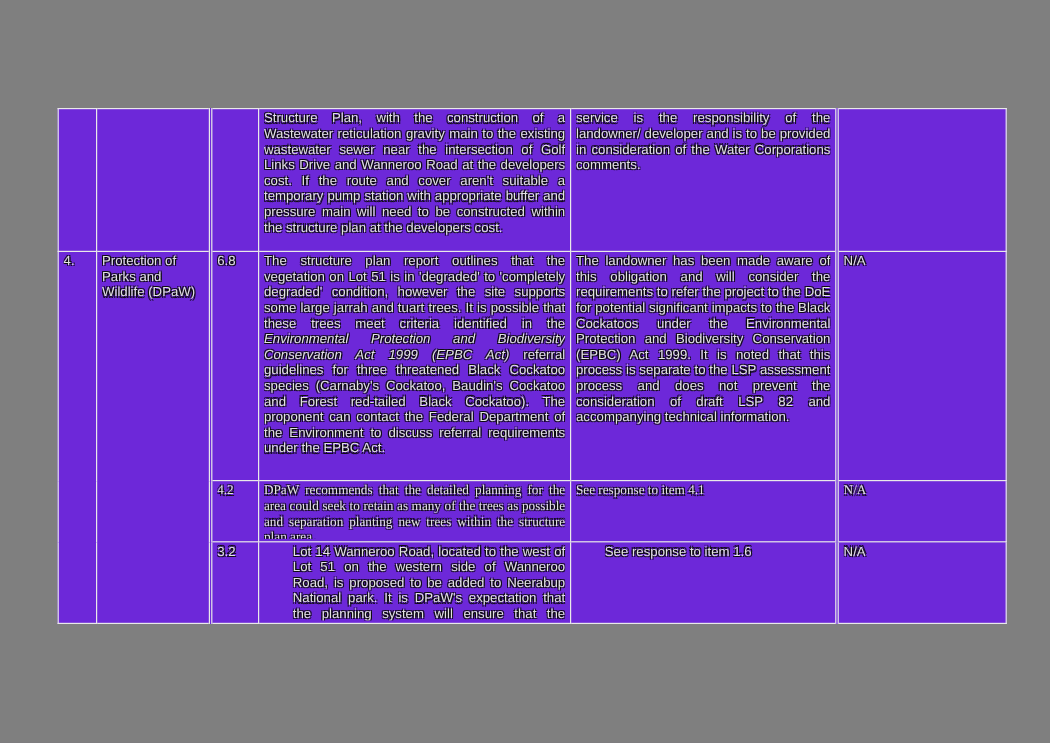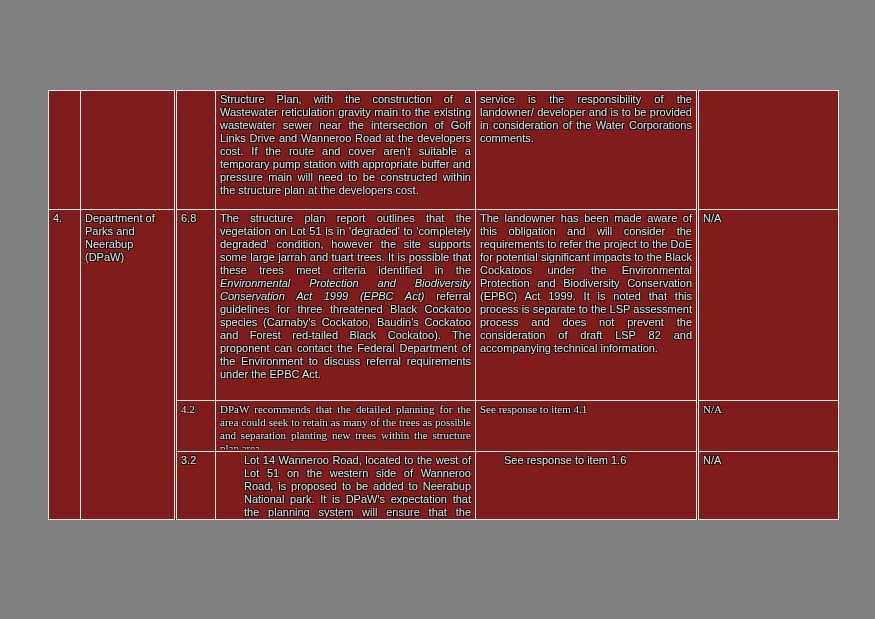--- a/index.html
+++ b/index.html
@@ -17,21 +17,21 @@
     height: 619px;
     background: #7f7f7f;
   }
   table.doc-table {
     position: absolute;
     left: 48px;
     top: 90px;
     width: 790px;
     border-collapse: collapse;
     table-layout: fixed;
-    background: #7f1d1d;
+    background: #6d28d9;
   }
   td {
     border: 1px solid #e9e9e9;
     vertical-align: top;
     padding: 2px 4px 2px 4px;
     overflow: hidden;
   }
   td.dbl { border-left: 3px double #e9e9e9; }
   .txt {
     font-size: 11px;
@@ -81,21 +81,21 @@
         <div class="txt clip-carry">service is the responsibility of the landowner/ developer and is to be provided in consideration of the Water Corporations comments.</div>
       </td>
       <td class="dbl"></td>
     </tr>
 
     <tr class="r-41">
       <td rowspan="3">
         <div class="txt">4.</div>
       </td>
       <td rowspan="3">
-        <div class="txt">Department of Parks and Neerabup (DPaW)</div>
+        <div class="txt">Protection of Parks and Wildlife (DPaW)</div>
       </td>
       <td class="dbl">
         <div class="txt">6.8</div>
       </td>
       <td class="just">
         <div class="txt clip-41"><span>The structure plan report outlines that the vegetation on Lot 51 is in 'degraded' to 'completely degraded' condition, however the site supports some large jarrah and tuart trees. It is possible that these trees meet criteria identified in the </span><em>Environmental Protection and Biodiversity Conservation Act 1999 (EPBC Act)</em><span> referral guidelines for three threatened Black Cockatoo species (Carnaby's Cockatoo, Baudin's Cockatoo and Forest red-tailed Black Cockatoo). The proponent can contact the Federal Department of the Environment to discuss referral requirements under the EPBC Act.</span></div>
       </td>
       <td class="just">
         <div class="txt clip-41">The landowner has been made aware of this obligation and will consider the requirements to refer the project to the DoE for potential significant impacts to the Black Cockatoos under the Environmental Protection and Biodiversity Conservation (EPBC) Act 1999. It is noted that this process is separate to the LSP assessment process and does not prevent the consideration of draft LSP 82 and accompanying technical information.</div>
       </td>

